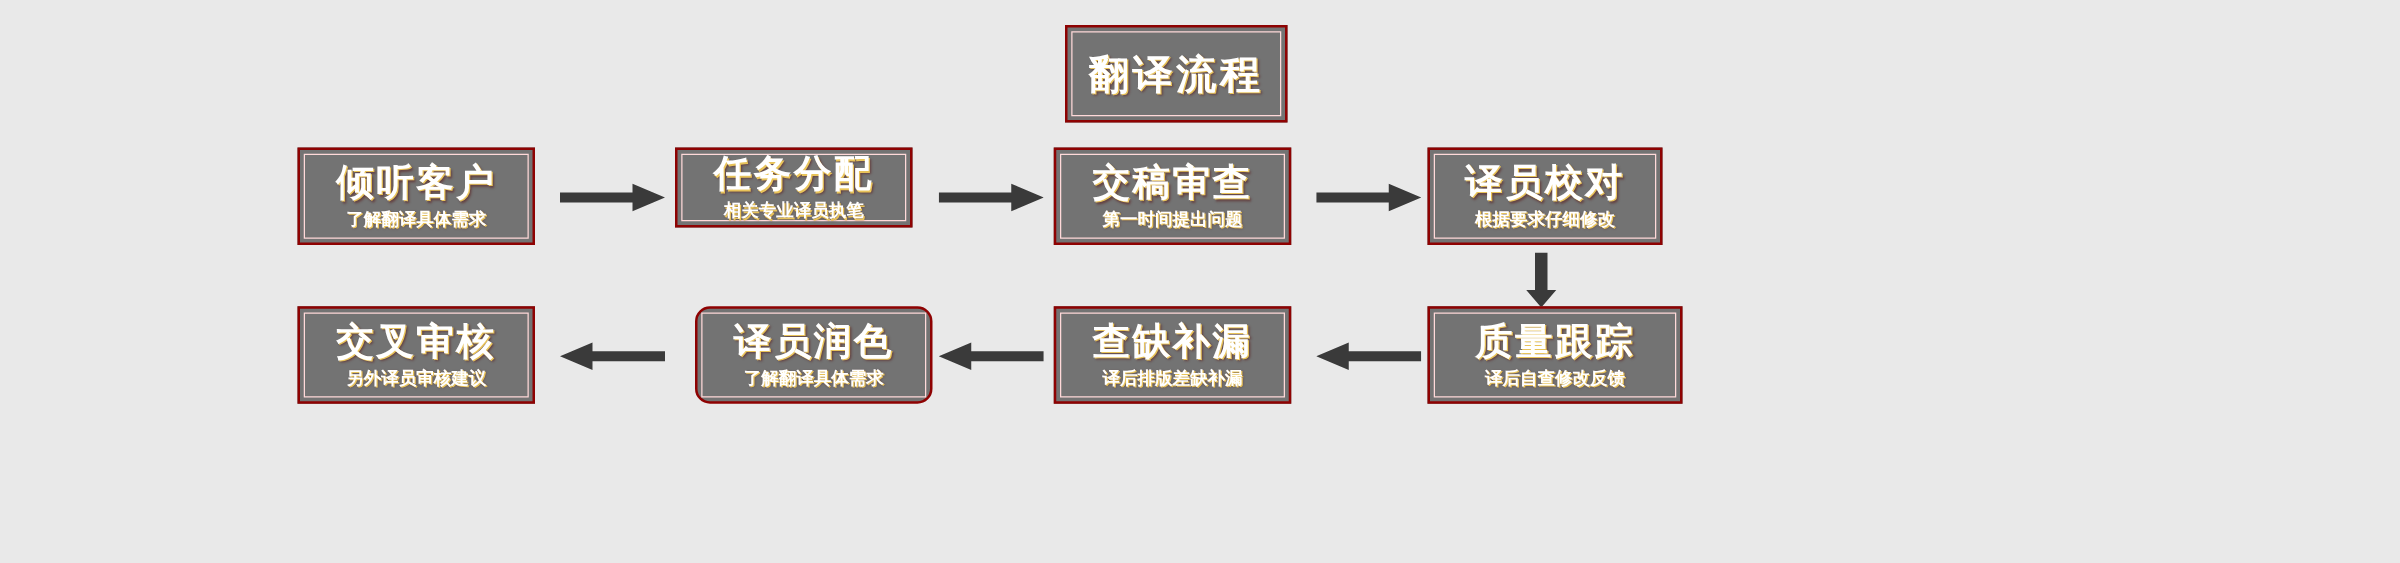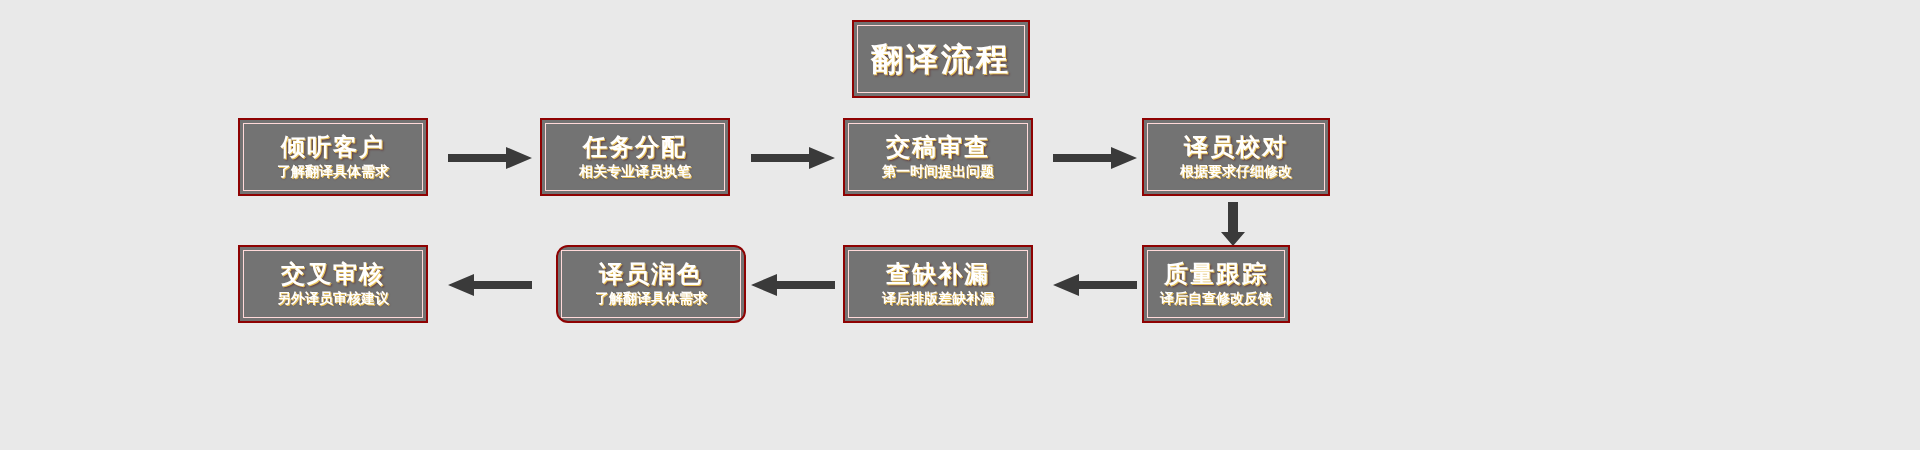--- a/index.html
+++ b/index.html
@@ -37,21 +37,21 @@
     content: "";
     position: absolute;
     left: 3px;
     right: 3px;
     top: 3px;
     bottom: 3px;
     border: 1px solid #ffd9d9;
     pointer-events: none;
   }
   .rbox .main {
-    font-size: 24px;
+    font-size: 30px;
     font-weight: bold;
     line-height: 1.08;
     letter-spacing: 2px;
     text-shadow: 1px 1px 0 #e8c35a, 2px 2px 2px rgba(80,0,0,.45);
     position: relative;
     z-index: 2;
     white-space: nowrap;
   }
   .rbox .sub {
     font-size: 14px;
@@ -72,24 +72,24 @@
     width: 178px;
     height: 78px;
   }
   #title-box .main {
     font-size: 32px;
     letter-spacing: 3px;
   }
 
   
   .p1 { left: 238px;  top: 118px; width: 190px; height: 78px; }
-  .p2 { left: 540px;  top: 118px; width: 190px; height: 78px; }
+  .p2 { left: 540px;  top: 118px; width: 190px; height: 64px; }
   .p3 { left: 843px;  top: 118px; width: 190px; height: 78px; }
   .p4 { left: 1142px; top: 118px; width: 188px; height: 78px; }
-  .p5 { left: 1142px; top: 245px; width: 148px; height: 78px; }
+  .p5 { left: 1142px; top: 245px; width: 204px; height: 78px; }
   .p6 { left: 843px;  top: 245px; width: 190px; height: 78px; }
   .p7 { left: 556px;  top: 245px; width: 190px; height: 78px; border-radius: 12px; }
   .p8 { left: 238px;  top: 245px; width: 190px; height: 78px; }
 
   
   .arrow {
     position: absolute;
     color: #3a3a3a;
   }
   .arrow svg { display: block; }

